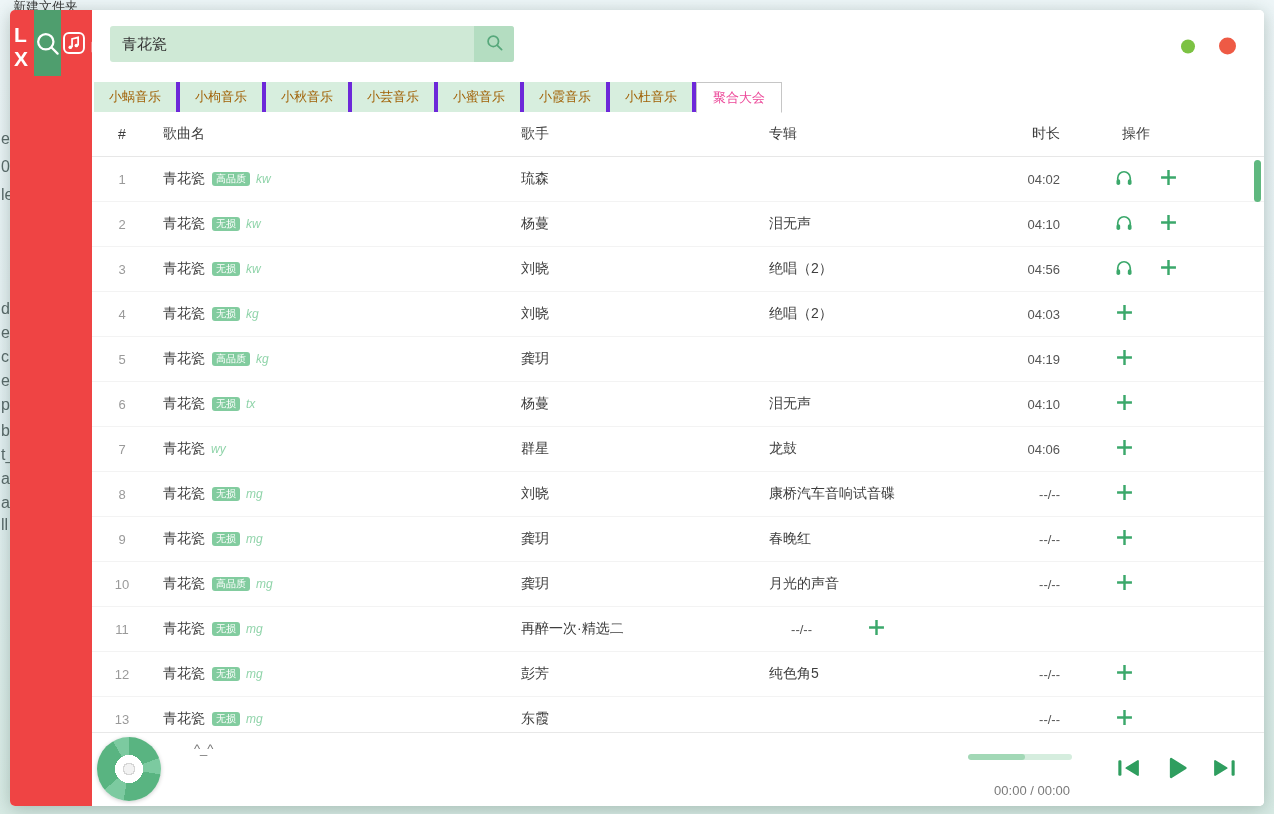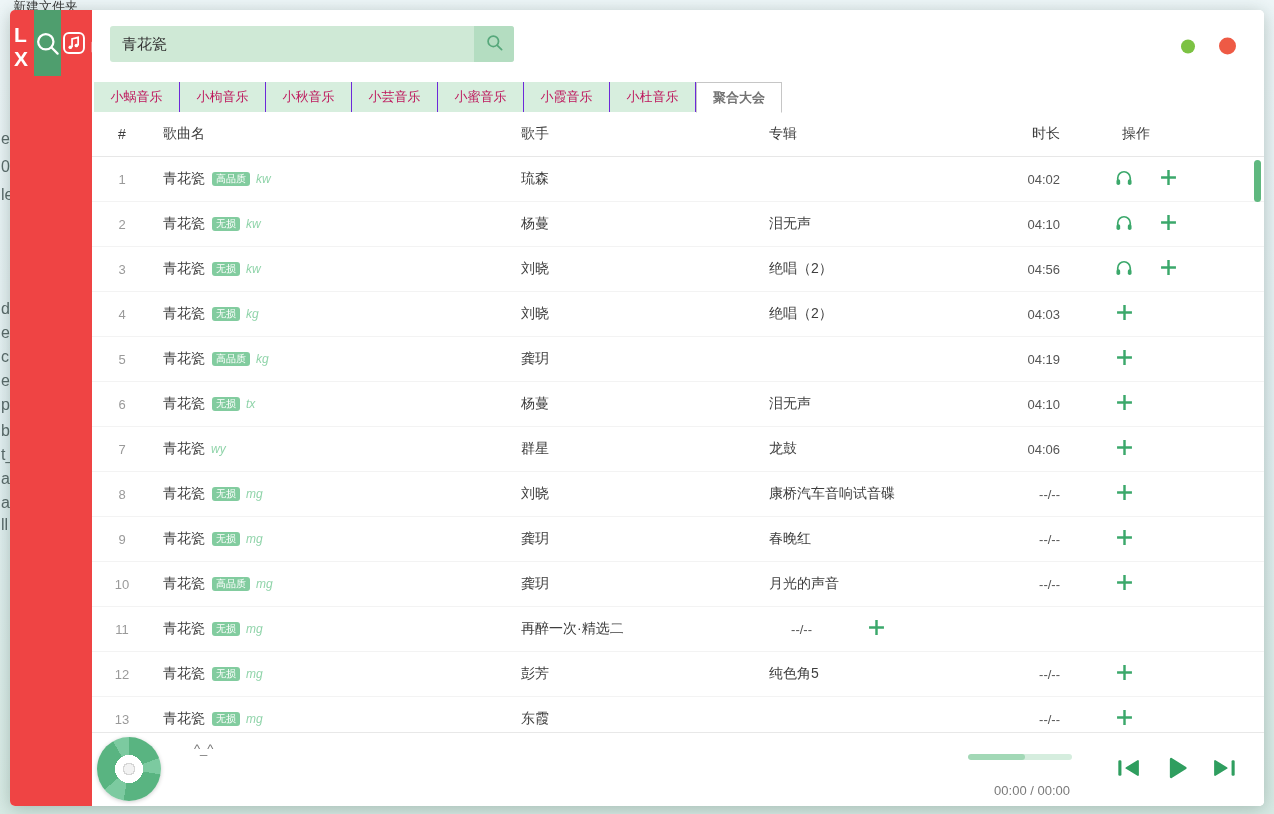--- a/index.html
+++ b/index.html
@@ -37,22 +37,22 @@
     align-items:center; justify-content:center; cursor:pointer; }
   .win-controls { position:absolute; right:28px; top:36px; transform:translateY(-50%);
     display:flex; align-items:center; gap:24px; }
   .dot { border-radius:50%; display:block; cursor:pointer; }
   .dot.min { width:14px; height:14px; }
   .dot.close { width:17px; height:17px; }
 
   
   .tabs { display:flex; height:30px; flex:0 0 30px; padding-left:2px; align-items:stretch; }
   .tab { min-width:86px; padding:0 13px; display:flex; align-items:center; justify-content:center;
-    font-size:13px; color:#be185d; background:#d7eede; border-right:1px solid #6d28d9; cursor:pointer; white-space:nowrap; }
-  .tab.active { background:#fff; color:#737373; border:1px solid #c6c6c6; border-bottom:1px solid #fff; margin-bottom:-1px;font-weight:bold; }
+    font-size:13px; color:#a16207; background:#d7eede; border-right:4px solid #6d28d9; cursor:pointer; white-space:nowrap; }
+  .tab.active { background:#fff; color:#ec4899; border:1px solid #c6c6c6; border-bottom:1px solid #fff; margin-bottom:-1px; }
 
   
   .thead { height:45px; flex:0 0 45px; display:flex; align-items:center;
     font-size:14px; color:#3d3d3d; border-bottom:1px solid #e7e7e7; }
   .c { flex:0 0 auto; }
   .c.num   { width:60px; text-align:center; }
   .c.song  { width:360px; padding-left:11px; white-space:nowrap; overflow:hidden; }
   .c.artist{ width:248px; padding-left:9px; white-space:nowrap; overflow:hidden; }
   .c.album { width:240px; padding-left:9px; white-space:nowrap; overflow:hidden; }
   .c.dur   { width:60px; text-align:right; }

